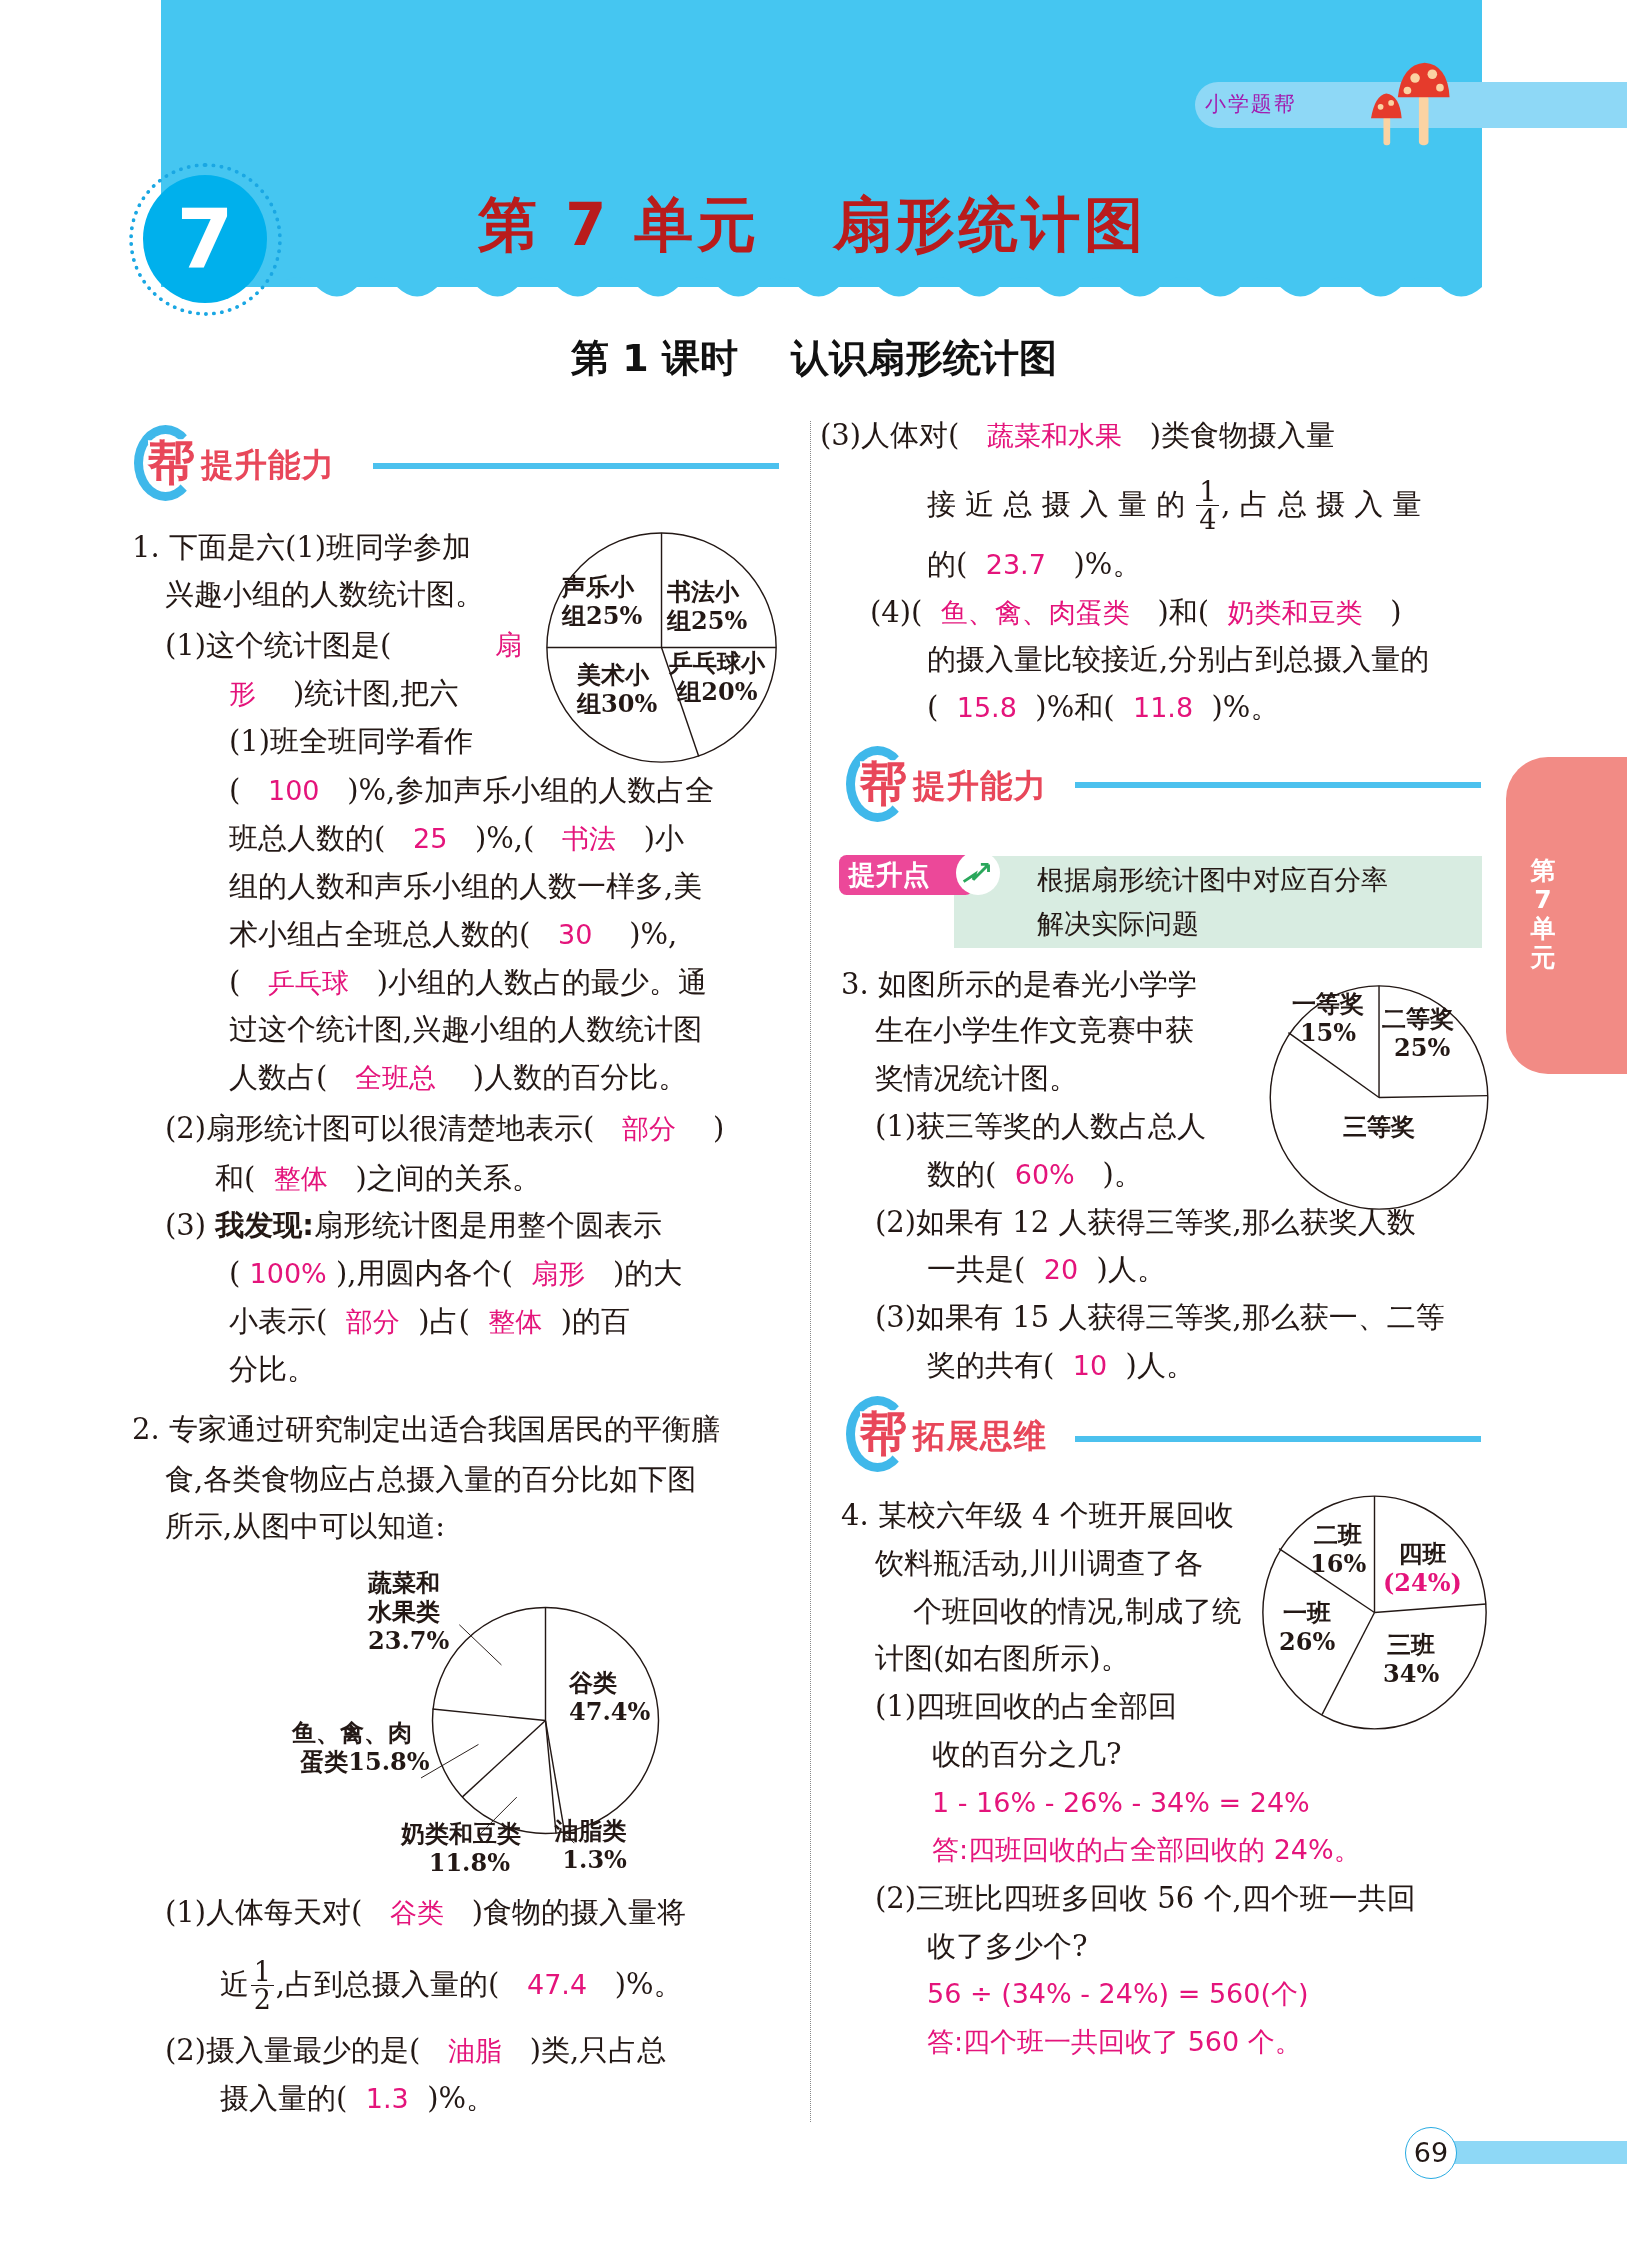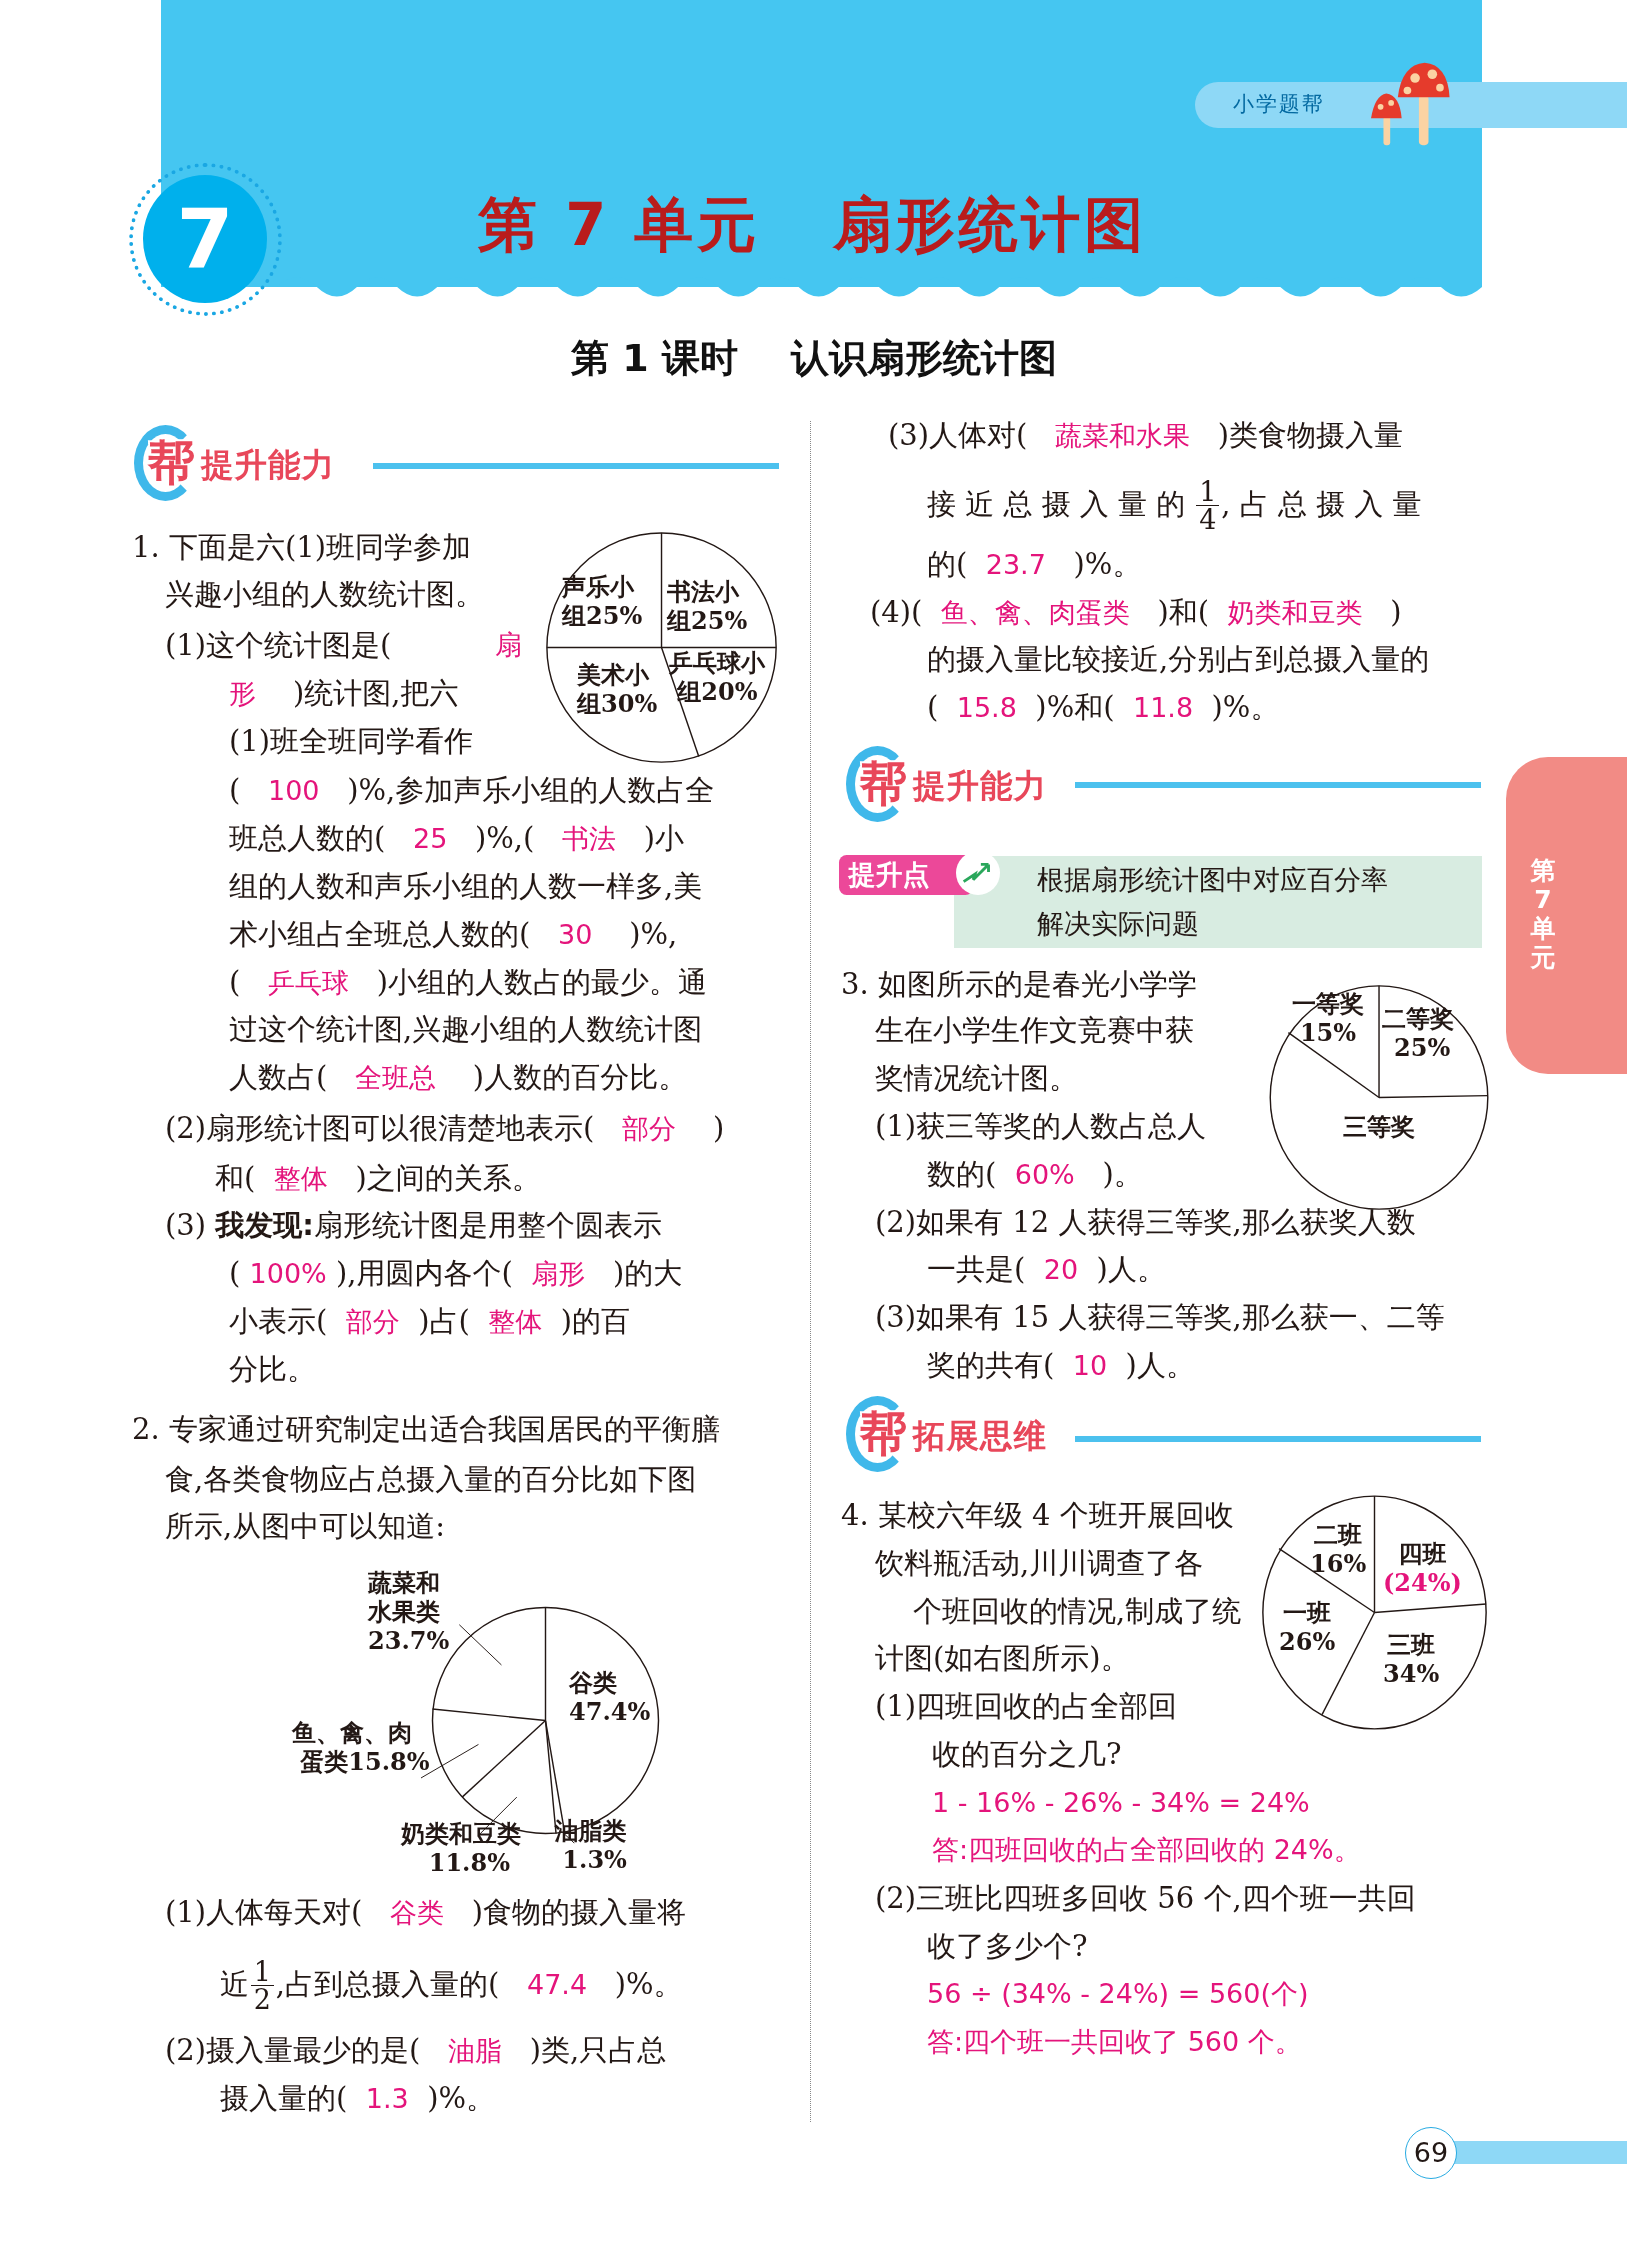--- a/index.html
+++ b/index.html
@@ -3,21 +3,21 @@
 <meta charset="utf-8">
 <style>
   html,body{margin:0;padding:0;background:#ffffff;}
   body{width:1628px;height:2260px;position:relative;overflow:hidden;
        font-family:"DejaVu Serif","Liberation Serif",serif;color:#231815;}
   .abs{position:absolute;}
   
   #header-band{left:161px;top:0;width:1321px;height:287px;background:#45c6f1;}
   #header-wave{left:161px;top:268px;width:1321px;height:38px;}
   #brand-pill{left:1195px;top:82px;width:433px;height:46px;background:#8ed8f6;border-radius:23px 0 0 23px;}
-  #brand-text{left:1233px;top:90px;font-family:Liberation Serif, serif;font-size:21px;color:#0369a1;letter-spacing:1.9px;}
+  #brand-text{left:1205px;top:90px;font-family:Liberation Serif, serif;font-size:21px;color:#a21caf;letter-spacing:1.9px;}
   #unit-circle-dots{left:129px;top:163px;width:153px;height:153px;border-radius:50%;border:4.8px dotted #1aa7e3;box-sizing:border-box;}
   #unit-circle{left:143px;top:175px;width:124px;height:128px;border-radius:50%;background:#00b0ec;
        display:flex;align-items:center;justify-content:center;color:#fff;font-family:"DejaVu Sans",sans-serif;font-weight:bold;font-size:82px;}
   #unit-title{left:478px;top:186px;font-family:"DejaVu Sans",sans-serif;font-weight:bold;font-size:59px;color:#b91c1c;letter-spacing:3.8px;white-space:pre;text-align:center;}
   #lesson-title{left:0;width:1628px;top:333px;text-align:center;font-family:"DejaVu Sans",sans-serif;font-weight:bold;font-size:38px;color:#111;white-space:pre;}
   
   .sec{position:absolute;height:76px;}
   .sec .c{position:absolute;left:0;top:0;width:63px;height:76px;border:9.6px solid #3fb8ea;border-right-color:transparent;border-radius:50%;box-sizing:border-box;}
   .sec .bang{position:absolute;left:13.4px;top:5.7px;font-family:"DejaVu Sans",sans-serif;font-weight:bold;font-size:48px;color:#e8475a;text-shadow:1.9px 1.9px 0 #fff,-1.9px -1.9px 0 #fff;}
   .sec .t{position:absolute;left:67px;top:19px;font-family:"DejaVu Sans",sans-serif;font-weight:bold;font-size:32.5px;color:#e8475a;letter-spacing:1px;}
@@ -149,21 +149,21 @@
 <div class="pie-label" style="left:401px;top:1819px;text-align:center;"><span>奶类和豆类</span>
   <span>11.8%</span></div>
 <div class="pie-label" style="left:554px;top:1816px;text-align:center;"><span>油脂类</span>
  <span>1.3%</span></div>
 
 <div class="ln" style="left:165px;top:1893px;"><span>(1)人体每天对(</span>   <span class="ans">谷类</span>   <span>)食物的摄入量将</span></div>
 <div class="ln" style="left:220px;top:1958px;"><span>近</span><span class="frac"><span class="num">1</span><span>2</span></span><span>,占到总摄入量的(</span>   <span class="ans">47.4</span>   <span>)%。</span></div>
 <div class="ln" style="left:165px;top:2031px;"><span>(2)摄入量最少的是(</span>   <span class="ans">油脂</span>   <span>)类,只占总</span></div>
 <div class="ln" style="left:220px;top:2079px;"><span>摄入量的(</span>  <span class="ans">1.3</span>  <span>)%。</span></div>
 
-<div class="ln" style="left:888px;top:416px;"><span>(3)人体对(</span>   <span class="ans">蔬菜和水果</span>   <span>)类食物摄入量</span></div>
+<div class="ln" style="left:820px;top:416px;"><span>(3)人体对(</span>   <span class="ans">蔬菜和水果</span>   <span>)类食物摄入量</span></div>
 <div class="ln" style="left:927px;top:478px;"><span>接 近 总 摄 入 量 的</span> <span class="frac"><span class="num">1</span><span>4</span></span><span>, 占 总 摄 入 量</span></div>
 <div class="ln" style="left:927px;top:545px;"><span>的(</span>  <span class="ans">23.7</span>   <span>)%。</span></div>
 <div class="ln" style="left:870px;top:593px;"><span>(4)(</span>  <span class="ans">鱼、禽、肉蛋类</span>   <span>)和(</span>  <span class="ans">奶类和豆类</span>   <span>)</span></div>
 <div class="ln" style="left:927px;top:640px;">的摄入量比较接近,分别占到总摄入量的</div>
 <div class="ln" style="left:927px;top:688px;"><span>(</span>  <span class="ans">15.8</span>  <span>)%和(</span>  <span class="ans">11.8</span>  <span>)%。</span></div>
 
 <div class="sec" style="left:846px;top:746px;width:636px;">
   <div class="c"></div>
   <div class="bang">帮</div>
   <div class="t">提升能力</div>

